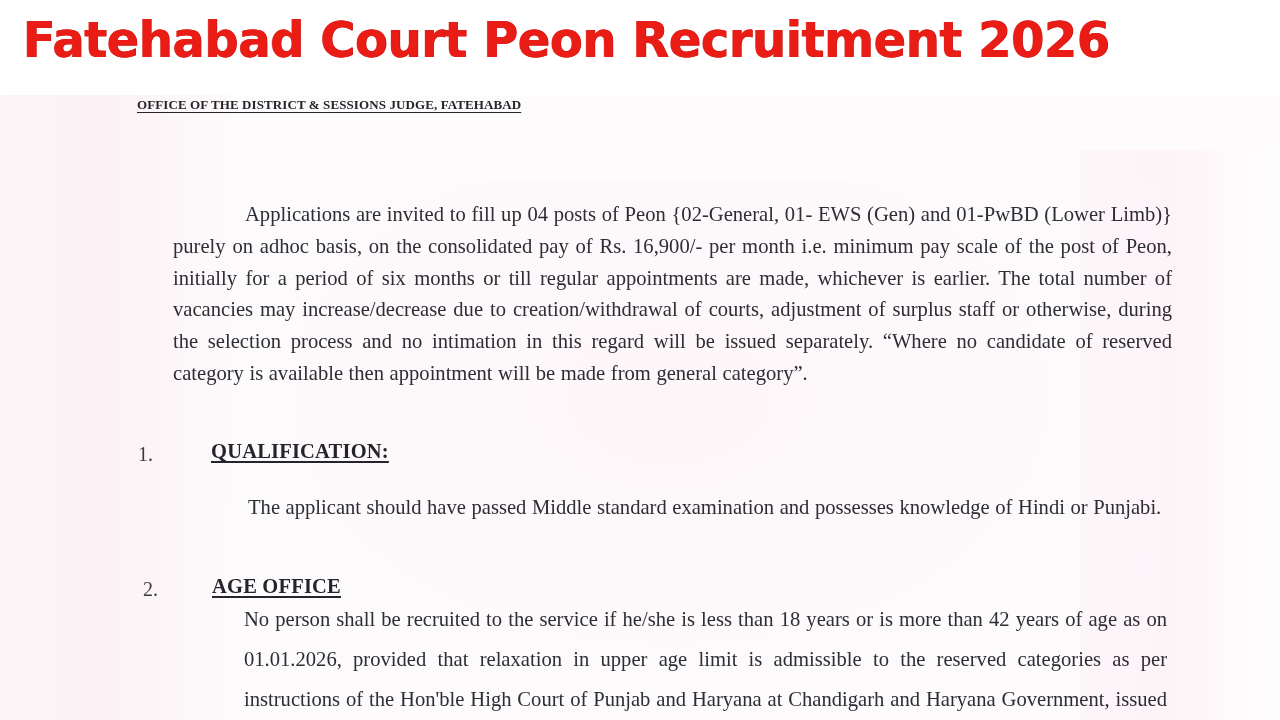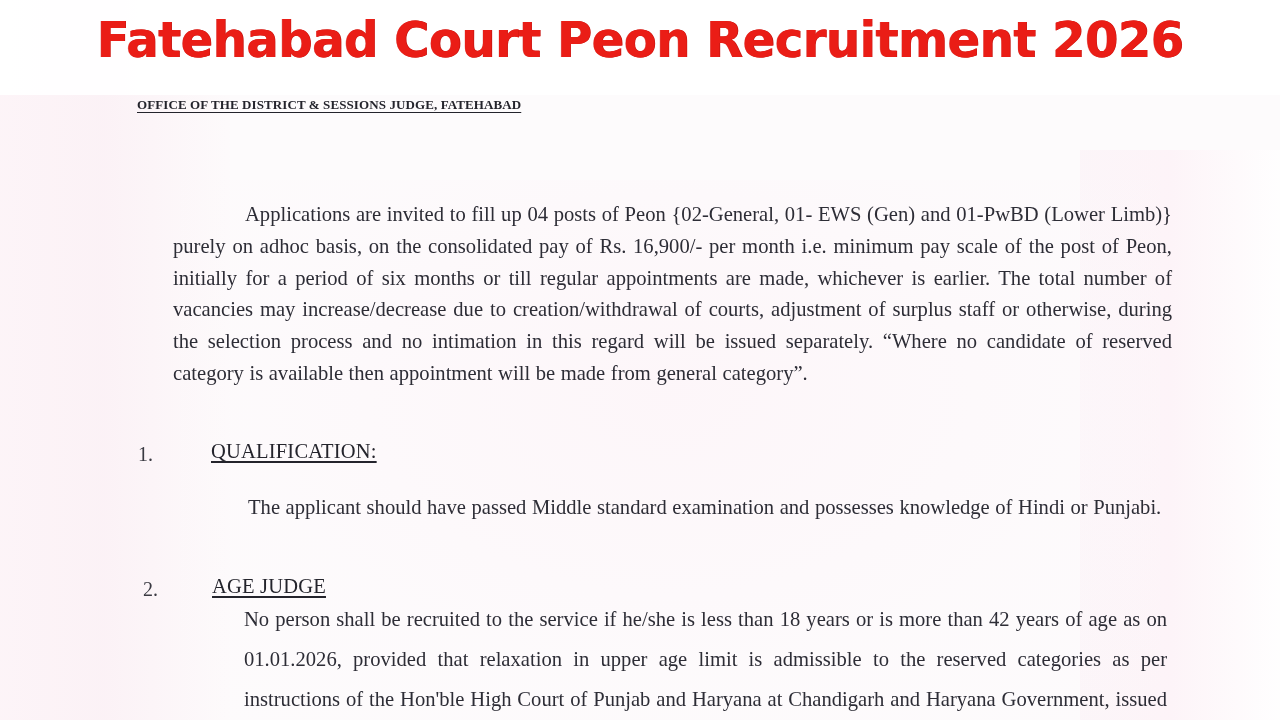--- a/index.html
+++ b/index.html
@@ -47,21 +47,21 @@
     background: #ffffff;
     opacity: .92;
   }
 
   
   #title-banner {
     position: absolute;
     left: 0;
     top: 12px;
     width: 1280px;
-    text-align: center;
+    text-align: left;
     z-index: 6;
   }
   #title-text {
     display: inline-block;
     font-family: "DejaVu Sans", sans-serif;
     font-weight: bold;
     font-size: 50px;
     line-height: 56px;
     letter-spacing: -0.5px;
     color: #ea1d16;
@@ -130,21 +130,21 @@
 
   .section-num {
     position: absolute;
     font-family: "Liberation Serif", serif;
     font-size: 20px;
     color: #3a3a42;
   }
   .section-title {
     position: absolute;
     font-family: "Liberation Serif", serif;
-    font-weight: normal;
+    font-weight: bold;
     font-size: 20.5px;
     letter-spacing: 0.2px;
     color: #24242c;
     white-space: nowrap;
   }
   .section-title span {
     text-decoration: underline;
     text-underline-offset: 3px;
   }
 
@@ -189,18 +189,18 @@
     <div class="para" id="para-intro">Applications are invited to fill up 04 posts of Peon {02-General, 01- EWS (Gen) and 01-PwBD (Lower Limb)} purely on adhoc basis, on the consolidated pay of Rs. 16,900/- per month i.e. minimum pay scale of the post of Peon, initially for a period of six months or till regular appointments are made, whichever is earlier. The total number of vacancies may increase/decrease due to creation/withdrawal of courts, adjustment of surplus staff or otherwise, during the selection process and no intimation in this regard will be issued separately. “Where no candidate of reserved category is available then appointment will be made from general category”.</div>
 
     <div class="section-num" id="sec1-num">1.</div>
     <div class="section-title" id="sec1-title">
       <span>QUALIFICATION:</span>
     </div>
     <div class="para" id="para-qual">The applicant should have passed Middle standard examination and possesses knowledge of Hindi or Punjabi.</div>
 
     <div class="section-num" id="sec2-num">2.</div>
     <div class="section-title" id="sec2-title">
-      <span>AGE JUDGE</span>
+      <span>AGE OFFICE</span>
     </div>
     <div class="para" id="para-age">No person shall be recruited to the service if he/she is less than 18 years or is more than 42 years of age as on 01.01.2026, provided that relaxation in upper age limit is admissible to the reserved categories as per instructions of the Hon'ble High Court of Punjab and Haryana at Chandigarh and Haryana Government, issued from time to time.</div>
 
   </div>
 </div>
 
 </body></html>

